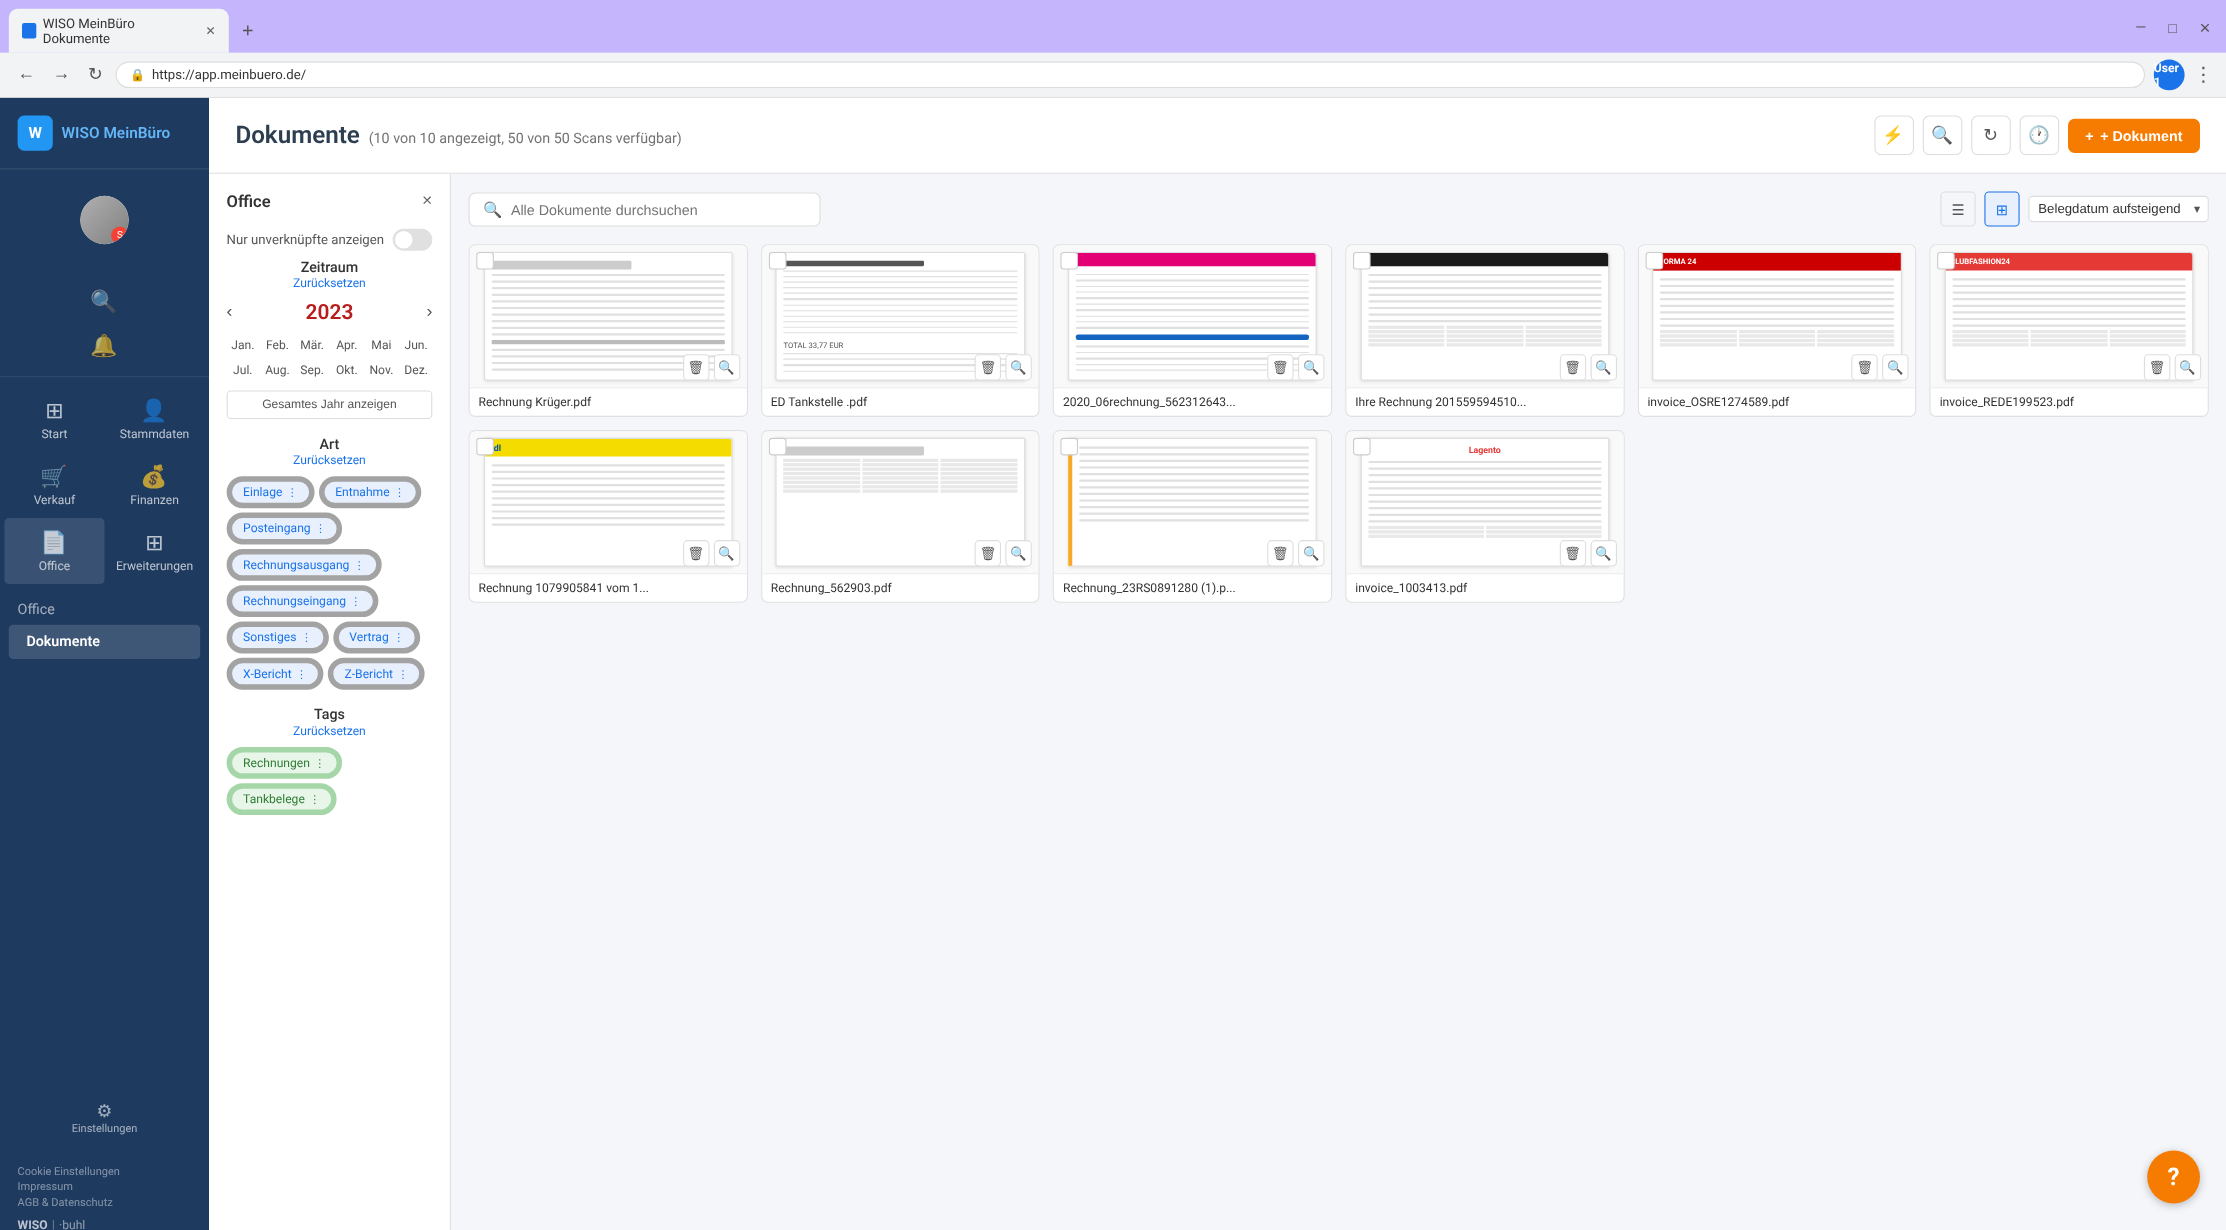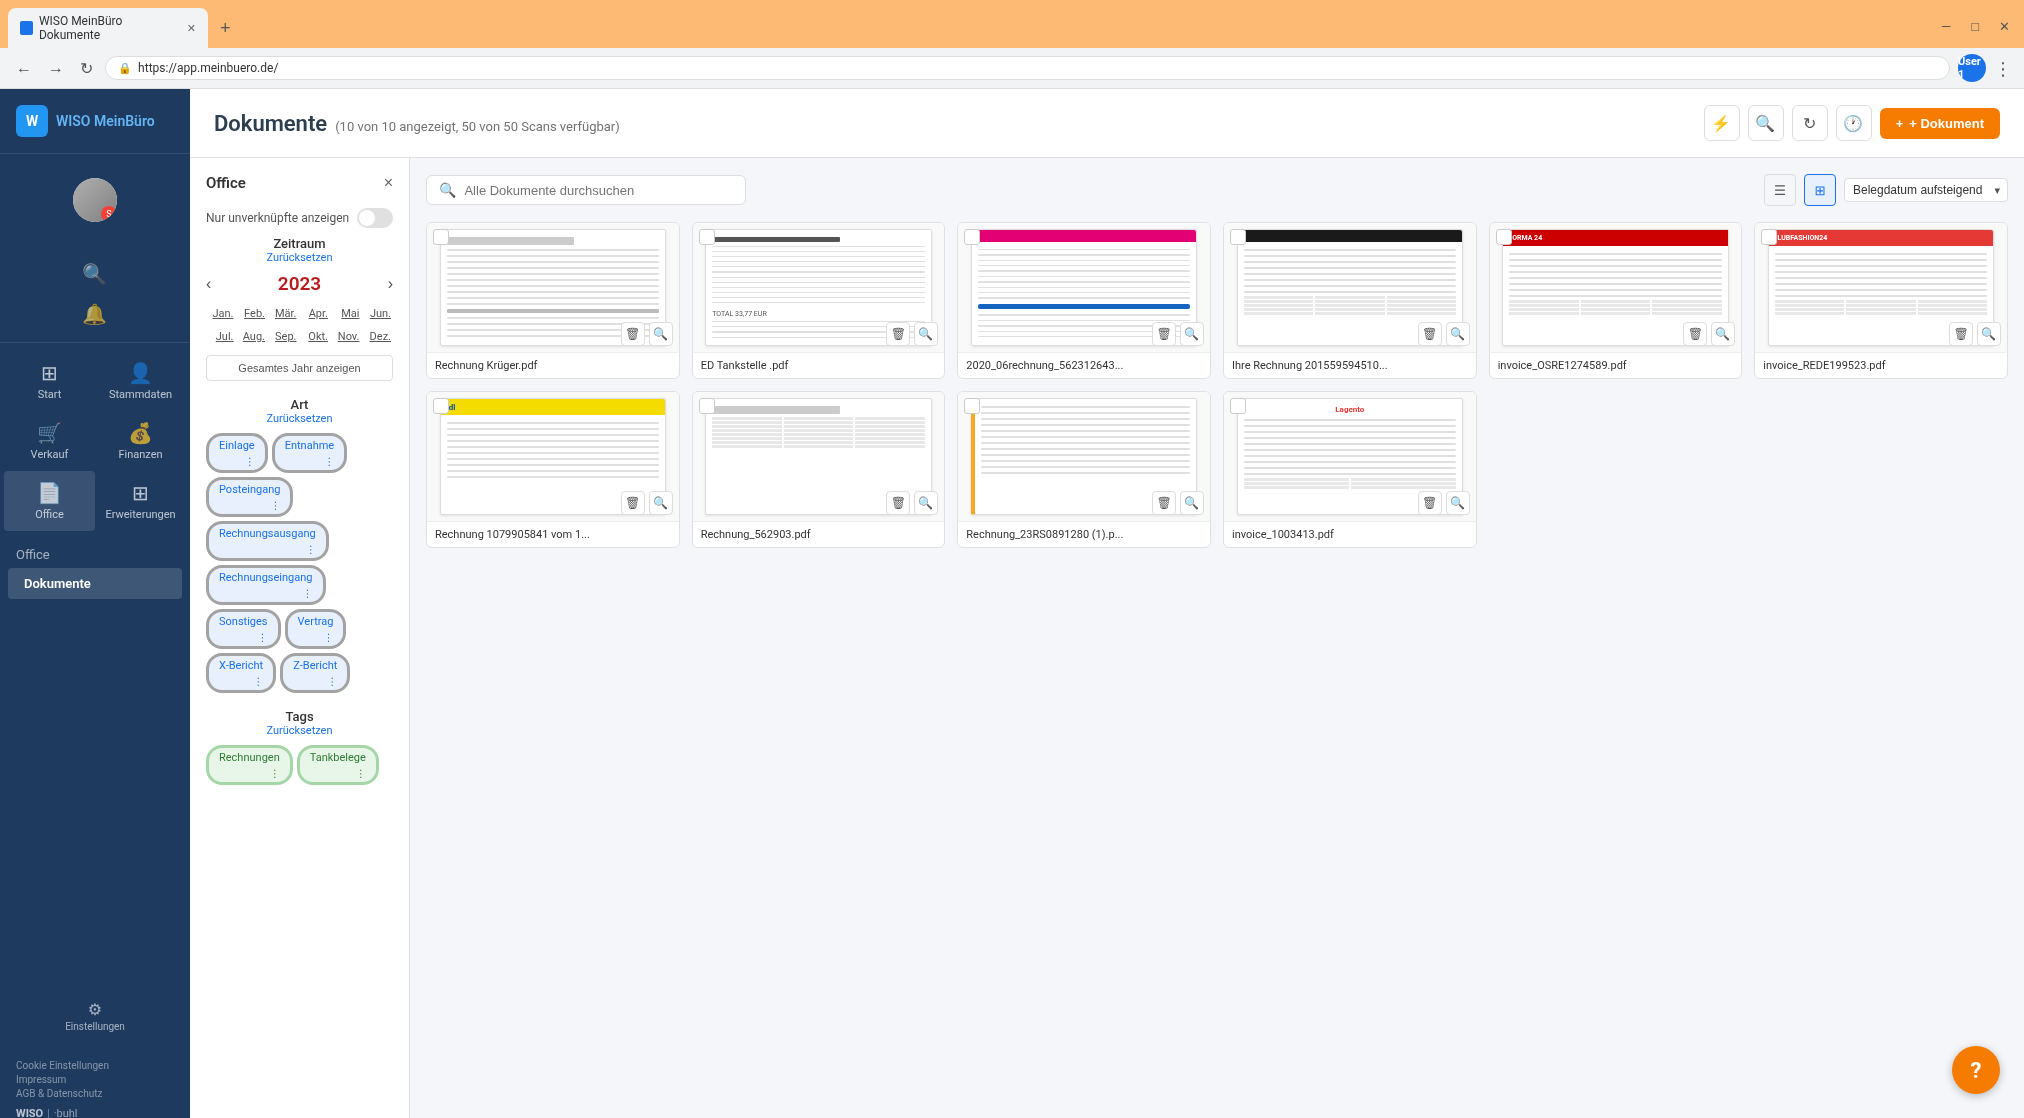--- a/index.html
+++ b/index.html
@@ -1,20 +1,20 @@
 <!DOCTYPE html>
 <html><head>
   <meta charset="utf-8">
   <style>
     * { box-sizing: border-box; margin: 0; padding: 0; }
     body { font-family: -apple-system, BlinkMacSystemFont, 'Segoe UI', Roboto, sans-serif; background: #f0f2f5; overflow: hidden; }
 
     
     .browser-chrome { background: #f1f3f4; border-bottom: 1px solid #ddd; }
-    .tab-bar { display: flex; align-items: center; padding: 8px 8px 0; gap: 4px; background: #fdba74; }
+    .tab-bar { display: flex; align-items: center; padding: 8px 8px 0; gap: 4px; background: #c4b5fd; }
     .browser-tab { display: flex; align-items: center; gap: 6px; background: #f1f3f4; border-radius: 8px 8px 0 0; padding: 6px 12px; font-size: 12px; color: #333; max-width: 200px; }
     .browser-tab .favicon { width: 14px; height: 14px; background: #1a73e8; border-radius: 2px; display: inline-block; }
     .tab-close { margin-left: 6px; color: #666; cursor: pointer; font-size: 11px; }
     .new-tab-btn { background: none; border: none; font-size: 18px; color: #555; cursor: pointer; padding: 4px 8px; }
     .tab-controls { margin-left: auto; display: flex; gap: 8px; font-size: 13px; color: #555; padding-bottom: 4px; }
     .tab-controls span { cursor: pointer; padding: 2px 6px; }
 
     .address-bar { display: flex; align-items: center; padding: 6px 12px; gap: 8px; background: #f1f3f4; }
     .nav-btn { background: none; border: none; font-size: 16px; color: #555; cursor: pointer; padding: 4px; }
     .url-bar { flex: 1; background: white; border: 1px solid #ddd; border-radius: 20px; padding: 4px 12px; font-size: 12px; color: #333; display: flex; align-items: center; gap: 6px; }
@@ -85,26 +85,26 @@
     .toggle-row { display: flex; align-items: center; justify-content: space-between; margin-bottom: 8px; }
     .toggle-label { font-size: 12px; color: #555; }
     .toggle { width: 36px; height: 20px; background: #e0e0e0; border-radius: 10px; cursor: pointer; position: relative; transition: background 0.2s; }
     .toggle::after { content: ''; position: absolute; width: 16px; height: 16px; background: white; border-radius: 50%; top: 2px; left: 2px; transition: left 0.2s; }
 
     .calendar-nav { display: flex; align-items: center; justify-content: space-between; margin-bottom: 8px; }
     .cal-nav-btn { background: none; border: none; cursor: pointer; color: #555; font-size: 16px; }
     .cal-year { font-size: 19px; font-weight: 600; color: #b91c1c; }
 
     .month-grid { display: grid; grid-template-columns: repeat(6, 1fr); gap: 2px; margin-bottom: 8px; }
-    .month-item { text-align: right; padding: 4px 2px; font-size: 11px; color: #555; cursor: pointer; border-radius: 3px; text-decoration: underline; }
+    .month-item { text-align: center; padding: 4px 2px; font-size: 11px; color: #555; cursor: pointer; border-radius: 3px; }
 
     .show-all-btn { width: 100%; text-align: center; font-size: 11px; color: #555; padding: 6px; border: 1px solid #ddd; border-radius: 4px; cursor: pointer; background: white; }
 
     .filter-chips { display: flex; flex-wrap: wrap; gap: 4px; }
-    .filter-chip { display: flex; align-items: flex-end; gap: 4px; background: #e8f0fe; border: 3px solid #a3a3a3; border-radius: 16px; padding: 3px 10px; font-size: 11px; color: #1a73e8; cursor: pointer; flex-direction: column; }
+    .filter-chip { display: flex; align-items: center; gap: 4px; background: #e8f0fe; border: 5px solid #a3a3a3; border-radius: 16px; padding: 3px 10px; font-size: 11px; color: #1a73e8; cursor: pointer; }
     .tag-chip { background: #e8f5e9; border-color: #a5d6a7; color: #2e7d32; }
 
     
     .docs-area { flex: 1; overflow-y: auto; padding: 16px; }
 
     .docs-toolbar { display: flex; align-items: center; justify-content: space-between; margin-bottom: 16px; }
     .search-bar { display: flex; align-items: center; gap: 8px; background: white; border: 1px solid #ddd; border-radius: 6px; padding: 6px 12px; width: 320px; }
     .search-input { border: none; outline: none; font-size: 13px; color: #333; width: 100%; background: transparent; }
     .search-icon { color: #888; font-size: 14px; }
 

